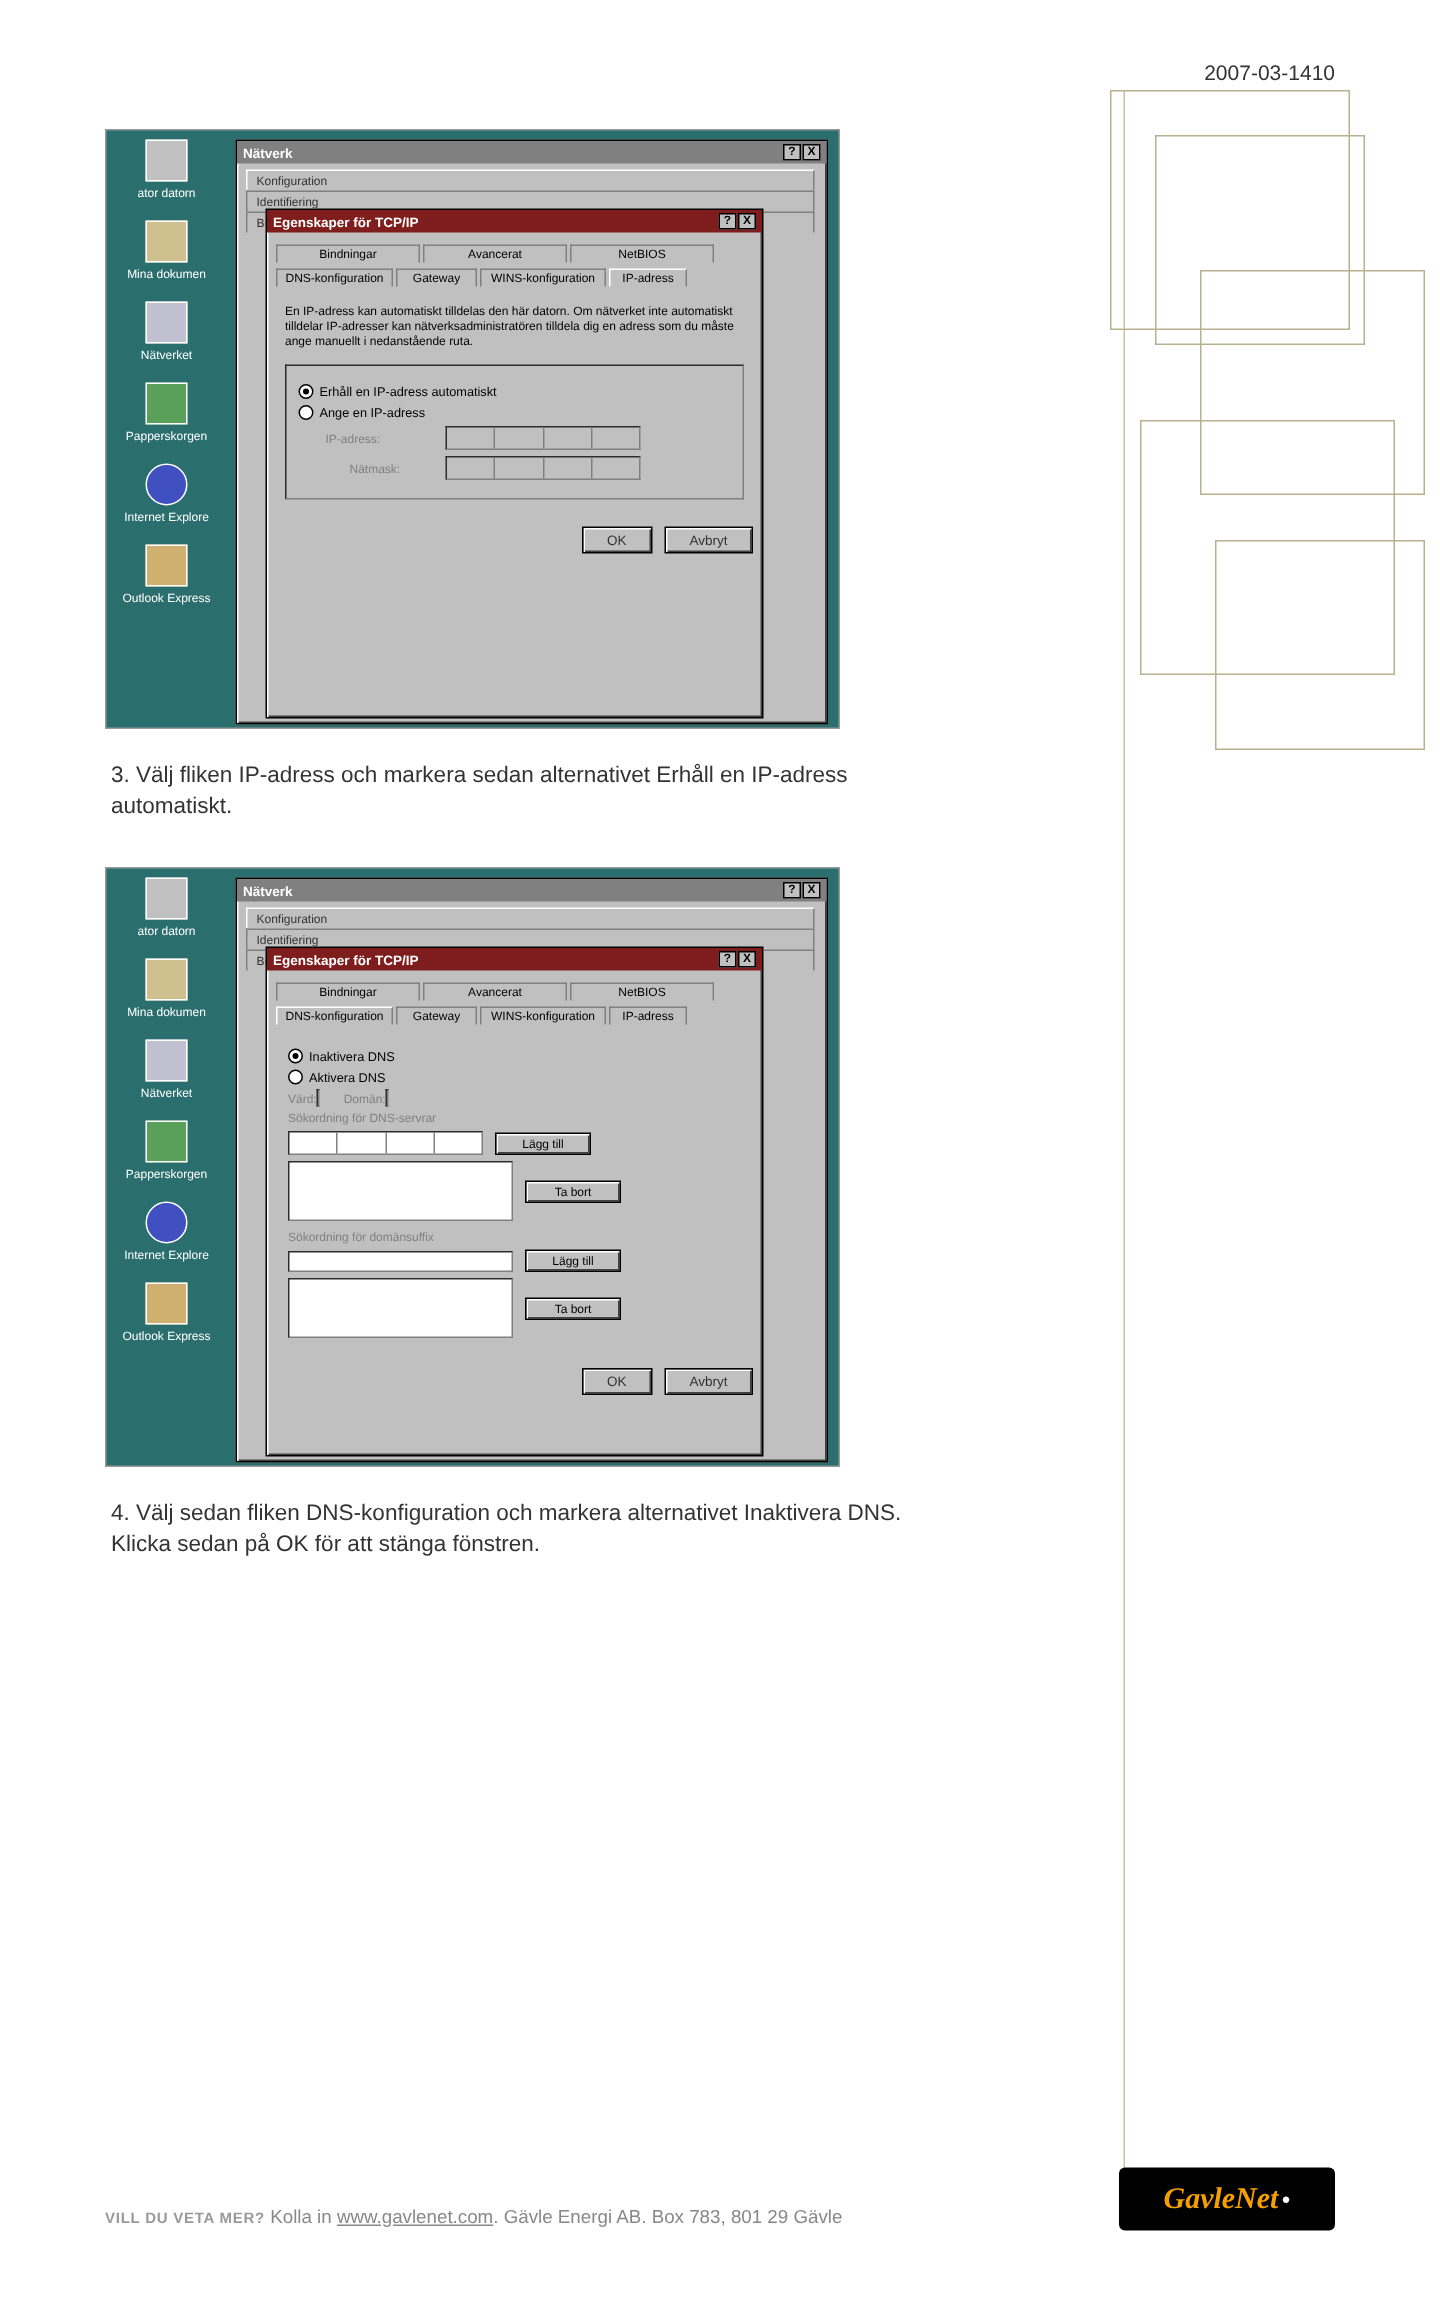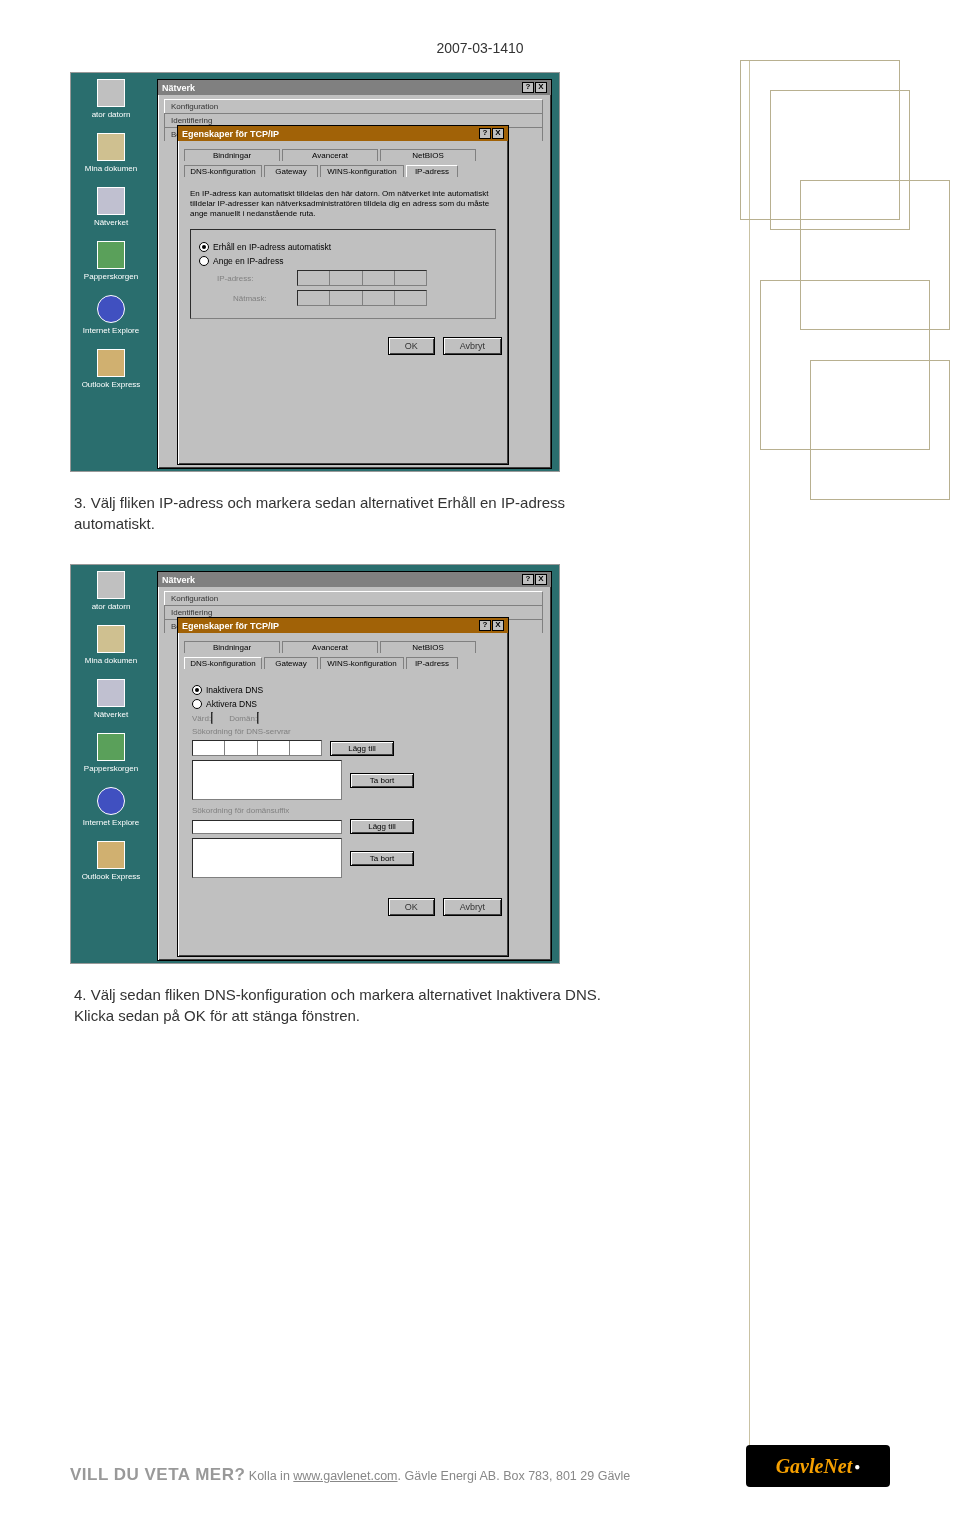--- a/index.html
+++ b/index.html
@@ -6,21 +6,21 @@
   body {
     font-family: Verdana, Geneva, sans-serif;
     background: #fff;
     width: 960px;
     height: 1537px;
     position: relative;
     font-size: 13px;
     color: #333;
   }
   .page { position: relative; width: 100%; height: 100%; padding: 40px 70px; }
-  .header-row { display: flex; justify-content: center; font-size: 14px; margin-bottom: 16px; }
+  .header-row { display: flex; justify-content: flex-end; font-size: 14px; margin-bottom: 30px; }
   .screenshot-block {
     width: 490px;
     height: 400px;
     position: relative;
     margin-bottom: 20px;
     background: #2a6e6e;
     border: 1px solid #999;
   }
   .desk-icons { position: absolute; left: 6px; top: 6px; display: flex; flex-direction: column; gap: 14px; }
   .desk-ico { font-size: 8px; color: #fff; text-align: center; width: 68px; }
@@ -32,21 +32,21 @@
   .glyph.oe { background: #d0b070; }
 
   .win {
     position: absolute;
     background: #c0c0c0;
     border: 1px solid #000;
     box-shadow: inset 1px 1px #fff, inset -1px -1px #404040;
   }
   .win.natverk { left: 86px; top: 6px; width: 395px; height: 390px; }
   .win-title {
-    background: #a16207; color: #fff; font-size: 9px; font-weight: bold;
+    background: #7f1d1d; color: #fff; font-size: 9px; font-weight: bold;
     padding: 2px 4px; display: flex; justify-content: space-between; align-items: center;
   }
   .win-title.inactive { background: #808080; }
   .win-ctrls { display: flex; gap: 1px; }
   .win-ctrl { width: 12px; height: 11px; background: #c0c0c0; border: 1px solid #000; font-size: 8px; text-align: center; line-height: 8px; color: #000; cursor: pointer; }
   .tab-row { display: flex; padding: 4px 6px 0; font-size: 8px; flex-direction: column; }
   .tab { padding: 2px 6px; background: #c0c0c0; border: 1px solid #808080; border-bottom: none; margin-right: 2px; cursor: pointer; }
   .tab.active { border-top: 1px solid #fff; border-left: 1px solid #fff; }
 
   .win.tcpip { left: 106px; top: 52px; width: 332px; height: 340px; }
@@ -86,21 +86,21 @@
   .sq3 { top:120px; left:100px; width:150px; height:150px; }
   .sq4 { top:220px; left:60px; width:170px; height:170px; }
   .sq5 { top:300px; left:110px; width:140px; height:140px; }
   .vline { position:absolute; top:0; left:49px; width:1px; height:1400px; background:#c9c2a3; }
 
   .footer {
     position:absolute; left:70px; bottom:50px; width:820px;
     display:flex; justify-content:space-between; align-items:flex-end;
   }
   .foot-text { font-size:12.5px; color:#888; line-height:1.4; }
-  .foot-text .lead { font-weight:bold; letter-spacing:0.5px; color:#999; font-size:17px; }
+  .foot-text .lead { font-weight:bold; letter-spacing:0.5px; color:#999; font-size:10px; }
   .logo {
     width:144px; height:42px; background:#000; color:#f6a000;
     display:flex; align-items:center; justify-content:center;
     font-family: Georgia, serif; font-size:20px; font-style:italic; font-weight:bold;
     border-radius:4px;
   }
   .logo .tail { font-size:10px; color:#fff; margin-left:2px; }
 </style>
 </head>
 <body>

